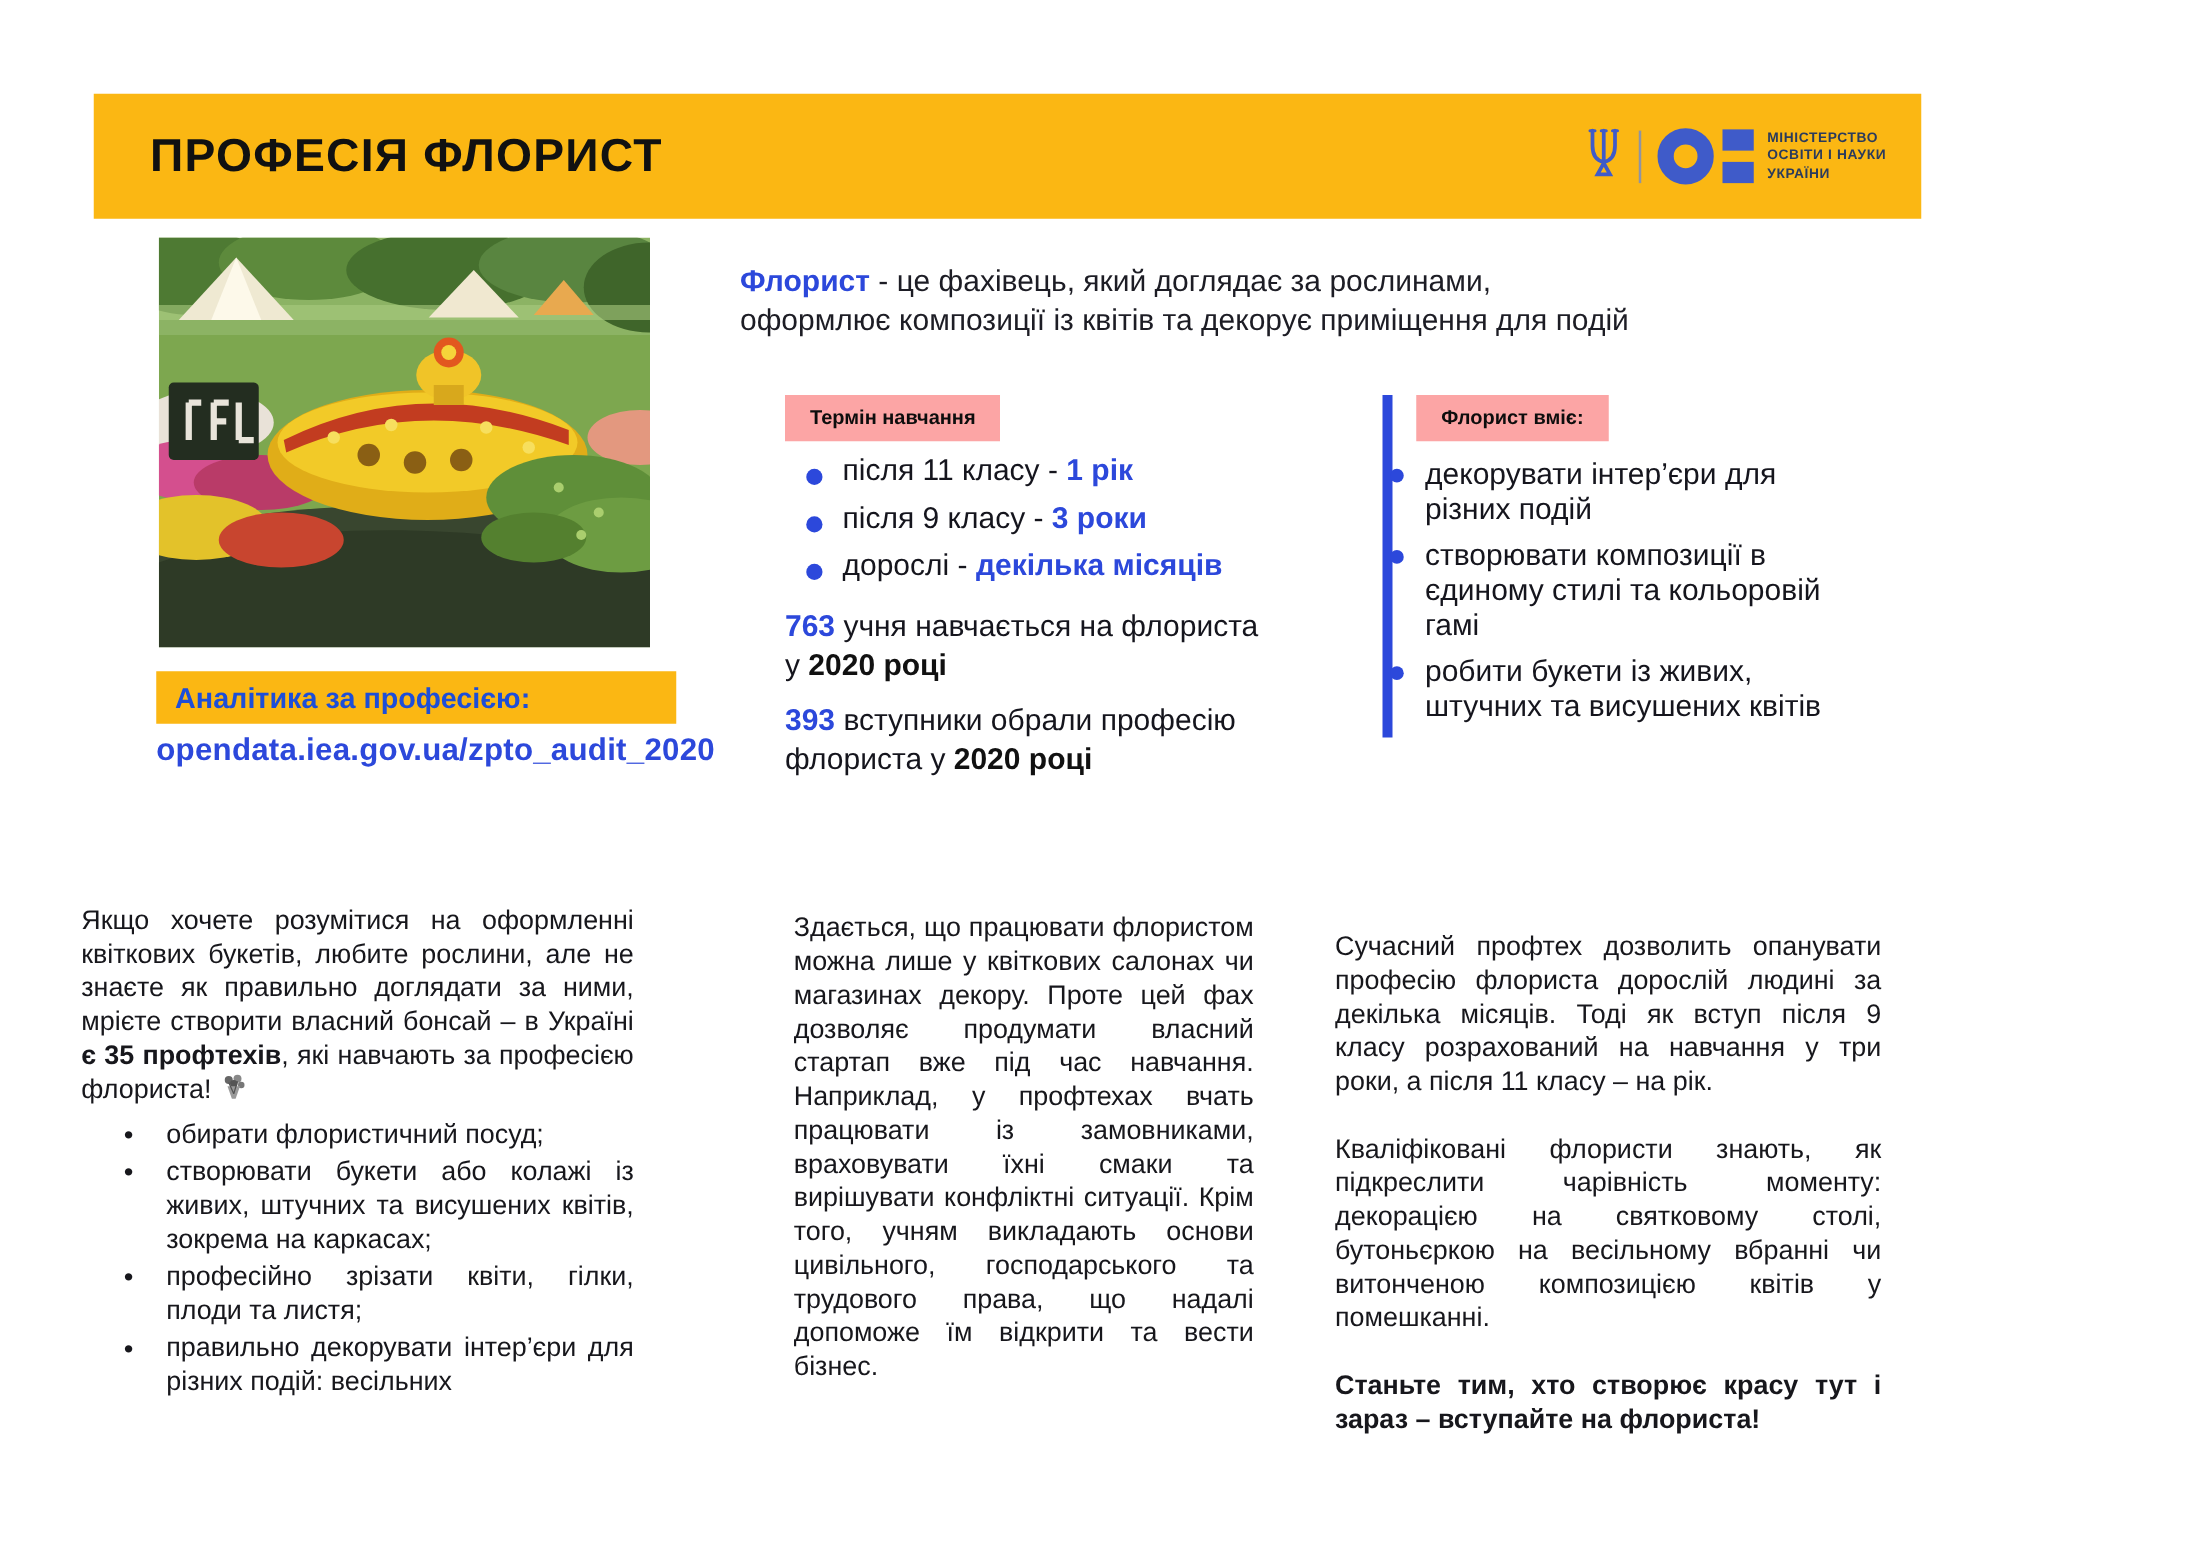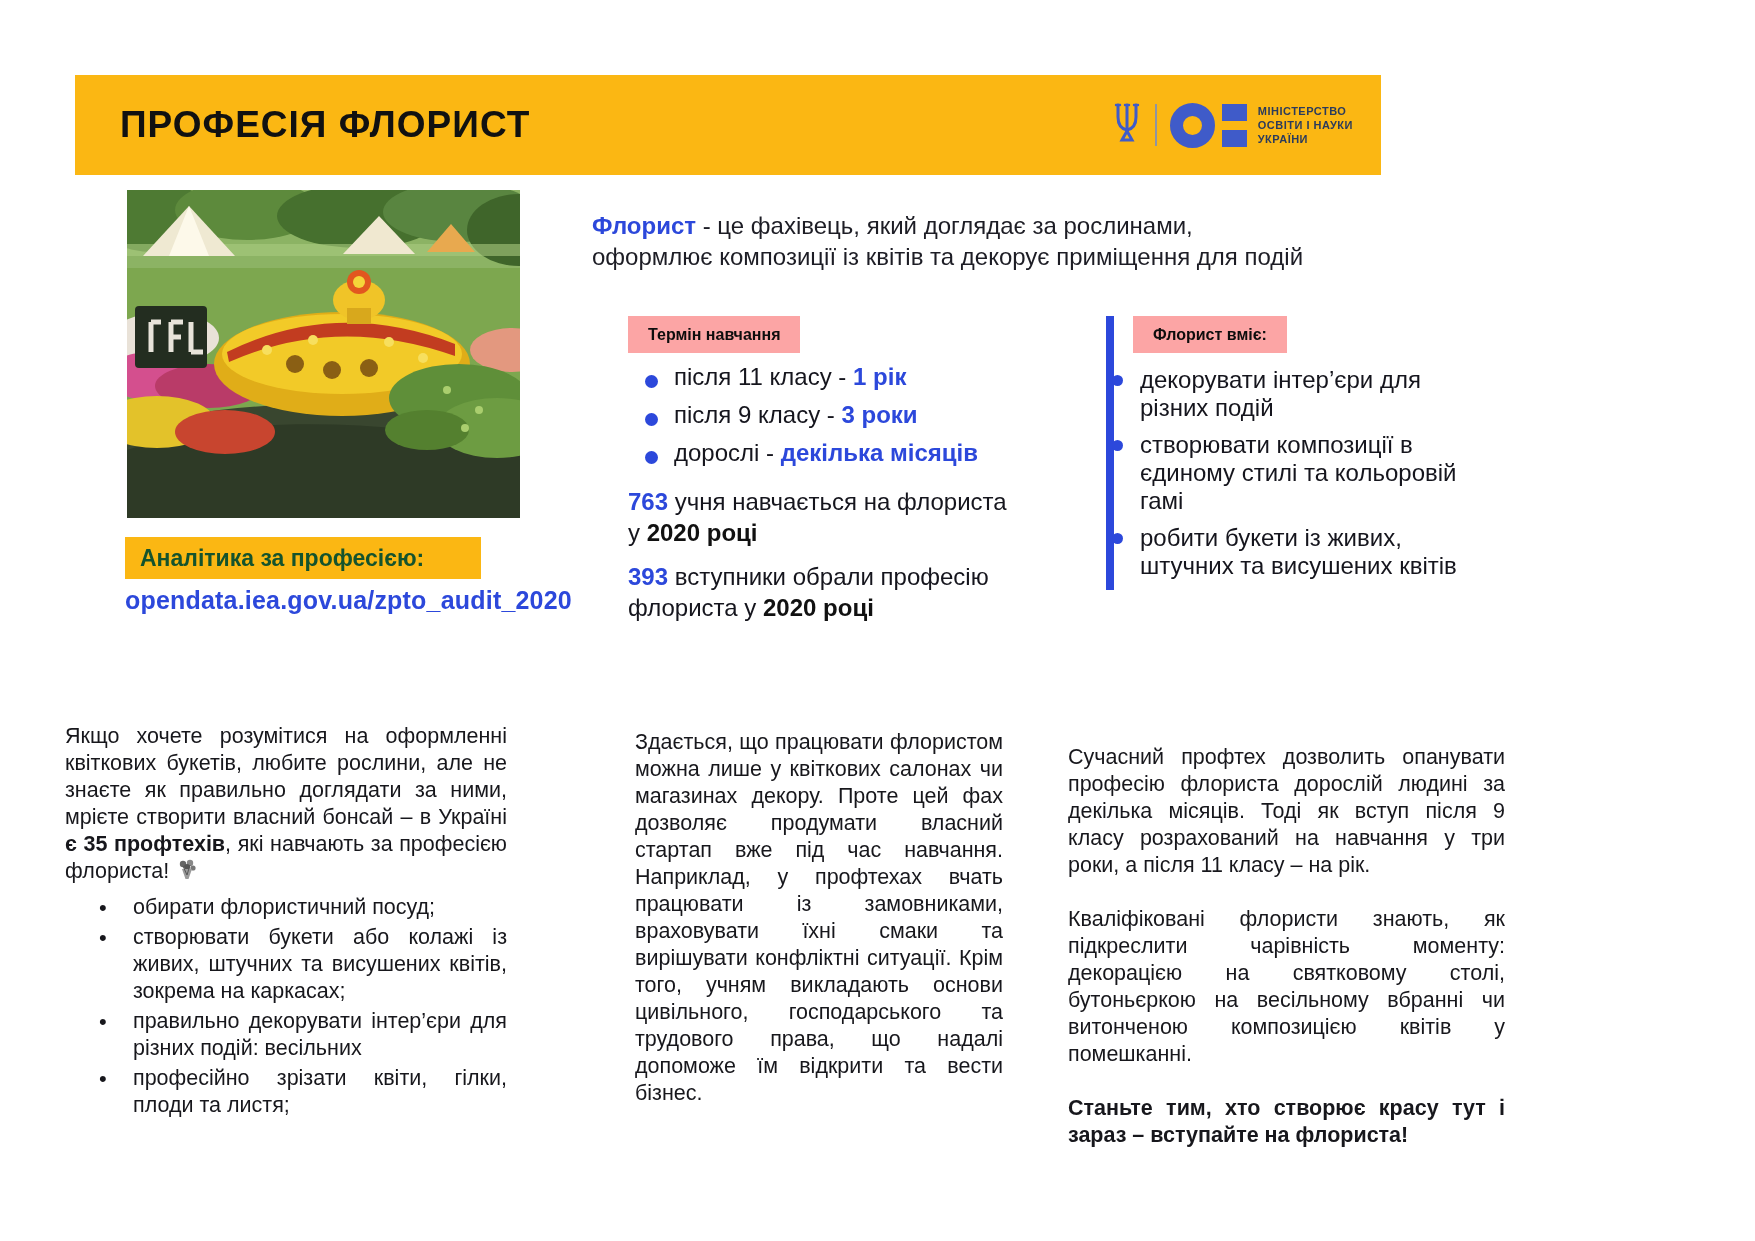--- a/index.html
+++ b/index.html
@@ -1,36 +1,36 @@
 <!DOCTYPE html>
 <html><head>
 <meta charset="utf-8">
 <style>
   html,body{margin:0;padding:0;background:#fff;}
   .canvas{position:relative;width:1755px;height:1241px;background:#ffffff;overflow:hidden;
           font-family:"Liberation Sans",sans-serif;color:#17171c;}
 
   
-  .header{position:absolute;left:75px;top:75px;width:1306px;height:100px;background:#FBB713;
+  .header{position:absolute;left:75px;top:75px;width:1462px;height:100px;background:#FBB713;
           display:flex;align-items:center;}
   .title{margin-left:45px;font-size:37px;font-weight:700;letter-spacing:1px;color:#111111;}
   .logo{position:absolute;right:28px;top:50%;transform:translateY(-50%);
         display:flex;align-items:center;}
   .logo .divider{width:2px;height:42px;background:#8f94a3;margin:0 13px;}
   .ring{width:19px;height:19px;border:13px solid #3F5BC9;border-radius:50%;}
   .barstack{display:flex;flex-direction:column;justify-content:space-between;height:43px;margin-left:7px;}
   .barstack .bar{width:25px;height:17px;background:#3F5BC9;}
   .ministry{margin-left:11px;font-size:11px;font-weight:700;line-height:1.3;letter-spacing:0.5px;
             color:#2B3B5C;}
 
   
   .photo{position:absolute;left:127px;top:190px;width:393px;height:328px;overflow:hidden;}
-  .caption-chip{position:absolute;left:125px;top:537px;width:356px;height:42px;background:#FBB713;
+  .caption-chip{position:absolute;left:125px;top:537px;width:416px;height:42px;background:#FBB713;
                 display:flex;align-items:center;padding-left:15px;box-sizing:border-box;
-                font-size:23px;font-weight:700;color:#14532d;}
+                font-size:23px;font-weight:700;color:#1d4ed8;}
   .data-link{position:absolute;left:125px;top:586px;font-size:25px;font-weight:700;color:#2C48DB;
              text-decoration:none;letter-spacing:0.2px;}
 
   
   .intro{position:absolute;left:592px;top:210px;width:724px;font-size:24px;line-height:31px;
          font-weight:500;color:#1d1d25;}
   .intro .term{color:#2C48DB;font-weight:700;}
 
   
   .chip{position:absolute;height:37px;background:#fca5a5;display:inline-flex;align-items:center;
@@ -214,22 +214,22 @@
             <circle cx="6" cy="5" r="3.2" fill="#666"></circle>
             <circle cx="13" cy="4" r="3.2" fill="#888"></circle>
             <circle cx="10" cy="8" r="3" fill="#555"></circle>
             <circle cx="16" cy="9" r="2.6" fill="#777"></circle>
             <path d="M5 10 L15 10 L11.5 20 L8.5 20 Z" fill="#9a9a9a"></path>
             <path d="M6 7 L10 16 M13 6 L10 16" stroke="#555" stroke-width="1" fill="none"></path>
           </svg></span></p>
     <ul>
       <li>обирати флористичний посуд;</li>
       <li>створювати букети або колажі із живих, штучних та висушених квітів, зокрема на каркасах;</li>
+      <li>професійно зрізати квіти, гілки, плоди та листя;</li>
       <li>правильно декорувати інтер’єри для різних подій: весільних</li>
-      <li>професійно зрізати квіти, гілки, плоди та листя;</li>
     </ul>
   </div>
 
   <div class="col2 bodytext">
     <p>Здається, що працювати флористом можна лише у квіткових салонах чи магазинах декору. Проте цей фах дозволяє продумати власний стартап вже під час навчання. Наприклад, у профтехах вчать працювати із замовниками, враховувати їхні смаки та вирішувати конфліктні ситуації. Крім того, учням викладають основи цивільного, господарського та трудового права, що надалі допоможе їм відкрити та вести бізнес.</p>
   </div>
 
   <div class="col3 bodytext">
     <p class="p">Сучасний профтех дозволить опанувати професію флориста дорослій людині за декілька місяців. Тоді як вступ після 9 класу розрахований на навчання у три роки, а після 11 класу – на рік.</p>
     <p class="p">Кваліфіковані флористи знають, як підкреслити чарівність моменту: декорацією на святковому столі, бутоньєркою на весільному вбранні чи витонченою композицією квітів у помешканні.</p>

